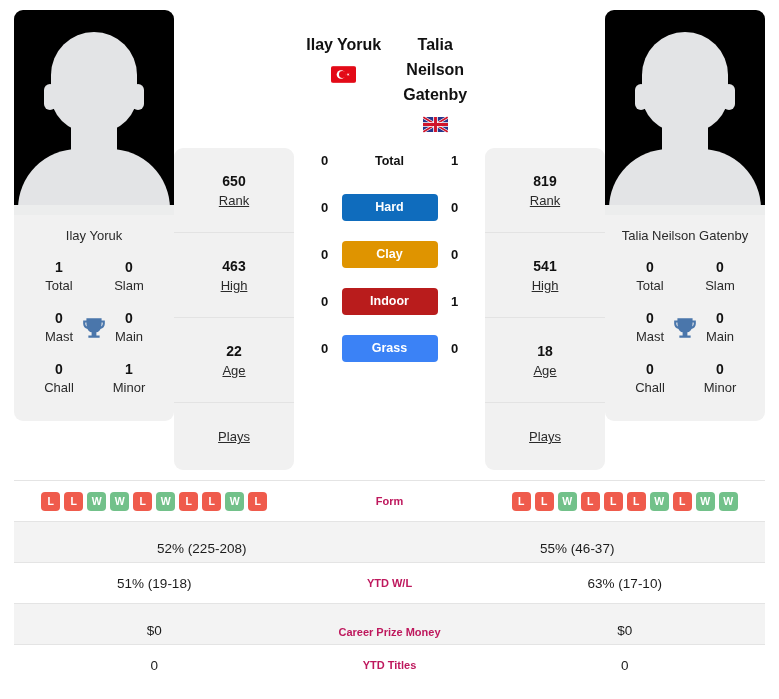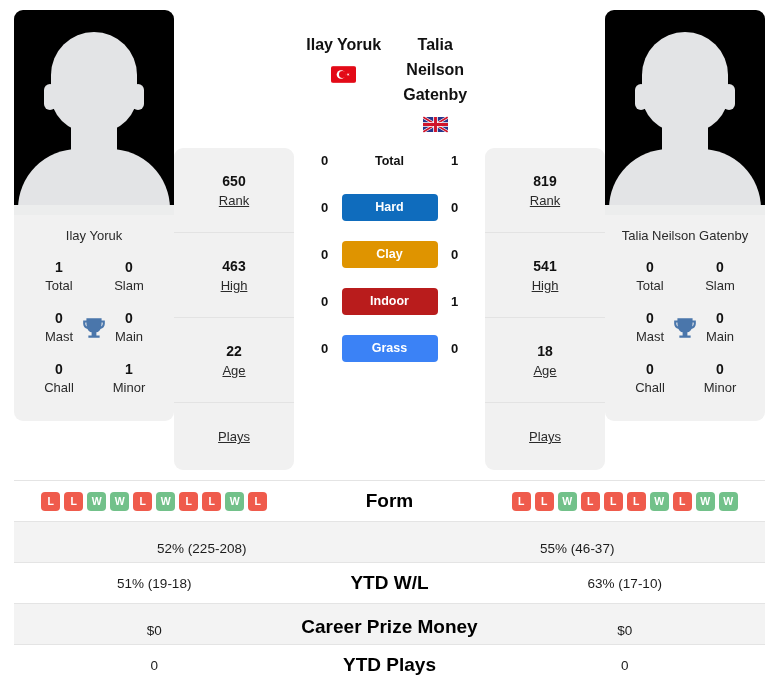--- a/index.html
+++ b/index.html
@@ -232,22 +232,22 @@
   .trow .cell {
     flex: 1 1 0;
     text-align: center;
     font-size: 13.5px;
     color: #1c1c1c;
     padding: 6px 4px;
   }
   .trow .cell.mid-lbl {
     flex: 0 0 190px;
     font-weight: bold;
-    font-size: 19px;
-    color: #000000;
+    font-size: 11px;
+    color: #be185d;
   }
   .form-cell {
     display: flex;
     justify-content: center;
     gap: 4px;
     flex-wrap: nowrap;
   }
   .fbadge {
     width: 19px; height: 19px;
     border-radius: 4px;
@@ -502,18 +502,18 @@
     </div>
 
     <div class="trow shade">
       <div class="cell">$0</div>
       <div class="cell mid-lbl">Career Prize Money</div>
       <div class="cell">$0</div>
     </div>
 
     <div class="trow">
       <div class="cell">0</div>
-      <div class="cell mid-lbl">YTD Plays</div>
+      <div class="cell mid-lbl">YTD Titles</div>
       <div class="cell">0</div>
     </div>
 
   </div>
 </div>
 
 </body></html>

